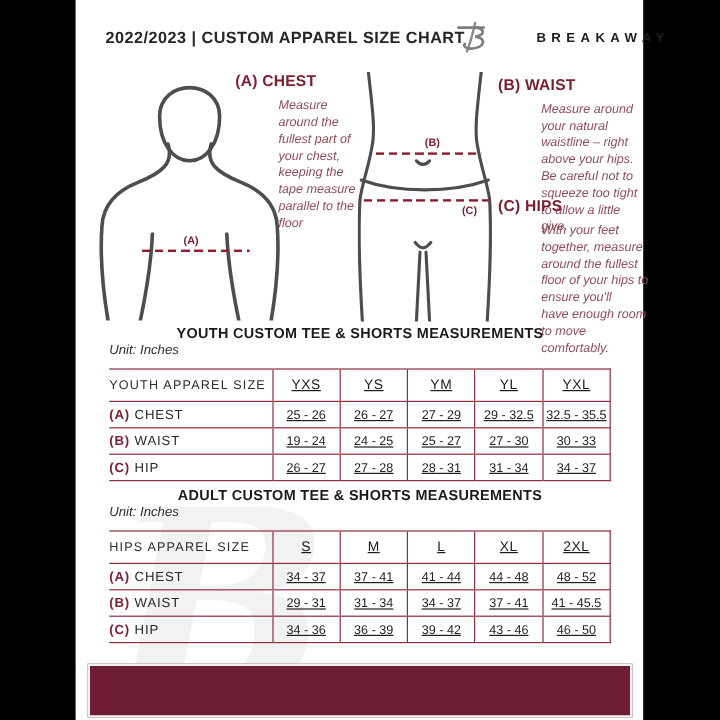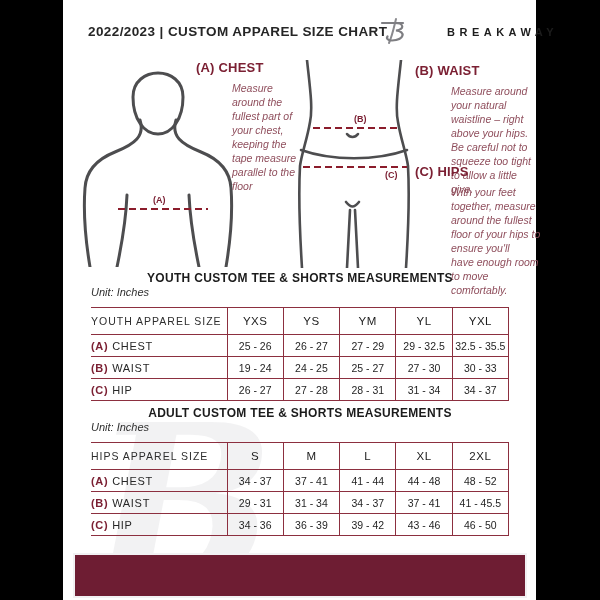--- a/index.html
+++ b/index.html
@@ -65,21 +65,21 @@
   .size-table{
     position:absolute;left:28px;width:418px;border-collapse:collapse;
     table-layout:fixed;z-index:1;
   }
   #youth-table{top:307px;} #adult-table{top:442px;}
   .size-table col.c0{width:136px;}
   .size-table th,.size-table td{
     border-top:1.5px solid #8c2f3f;border-bottom:1.5px solid #8c2f3f;
     padding:0;font-weight:normal;
   }
-  .size-table th+th,.size-table td+td{border-left:1.5px solid #8c2f3f;}
+  .size-table th+th,.size-table td+td{border-left:1.5px solid #8c2f3f;text-decoration:underline;}
   .size-table th:last-child,.size-table td:last-child{border-right:1.5px solid #8c2f3f;}
   .size-table tr.hdr th{height:26px;margin-left:16px;}
   .size-table tr.row td{height:21px;}
   .cell-sizehdr{
     text-align:left;padding-left:12px;font-size:10.5px;letter-spacing:1px;color:#2e2e2e;
   }
   .cell-size{text-align:center;font-size:11.5px;font-weight:bold;color:#1c1c1c;letter-spacing:0.5px;}
   .cell-label{text-align:left;padding-left:12px;font-size:11px;letter-spacing:0.7px;color:#272727;}
   .cell-label .pfx{font-weight:bold;color:#7b2033;}
   .cell-val{text-align:center;font-size:10.5px;color:#1f1f1f;}

